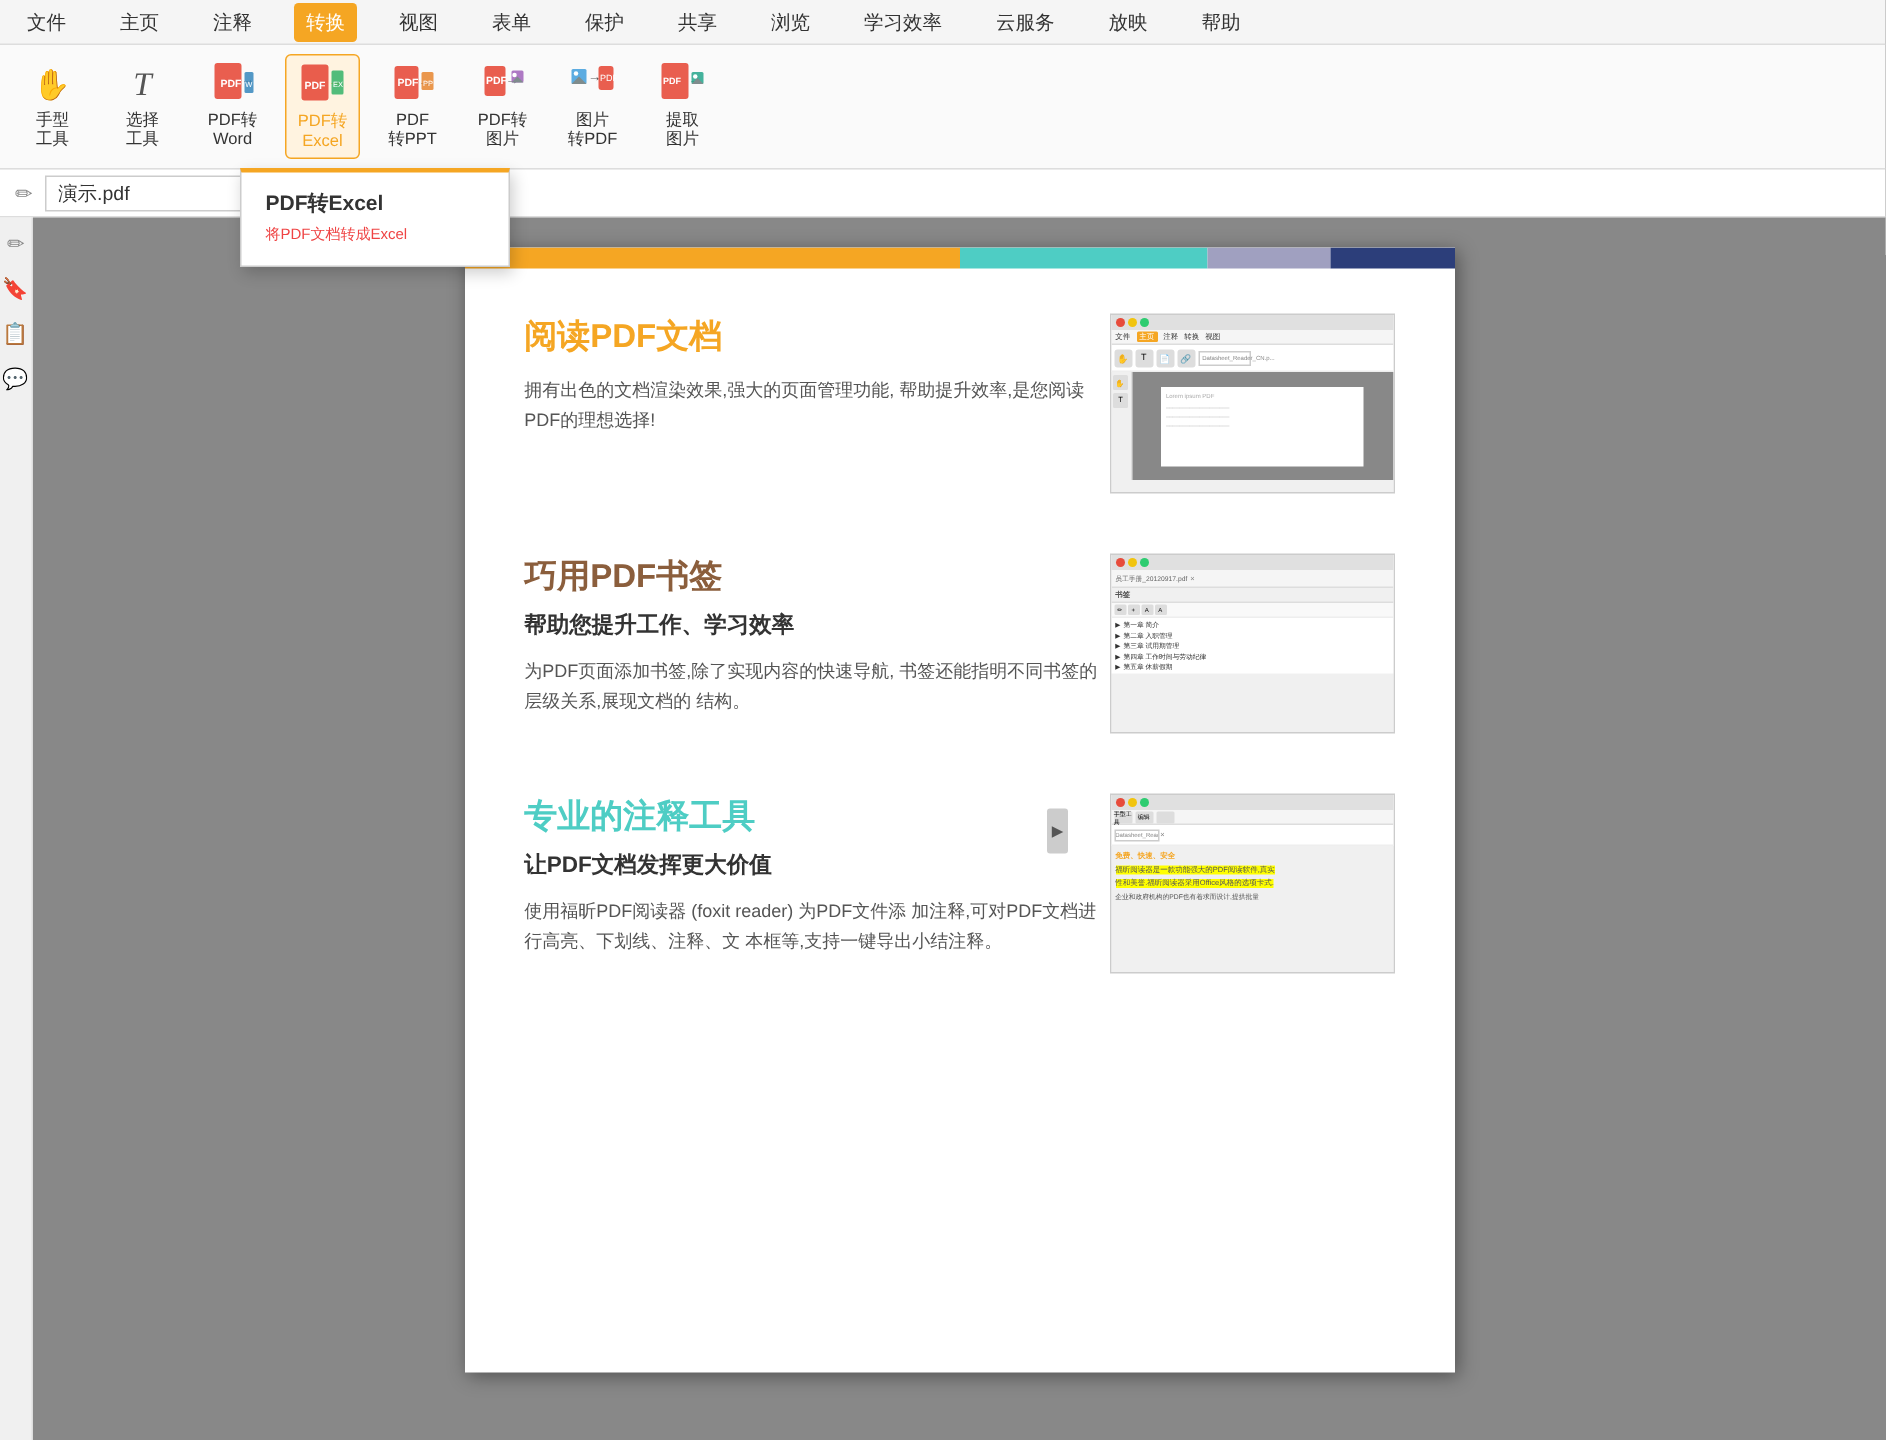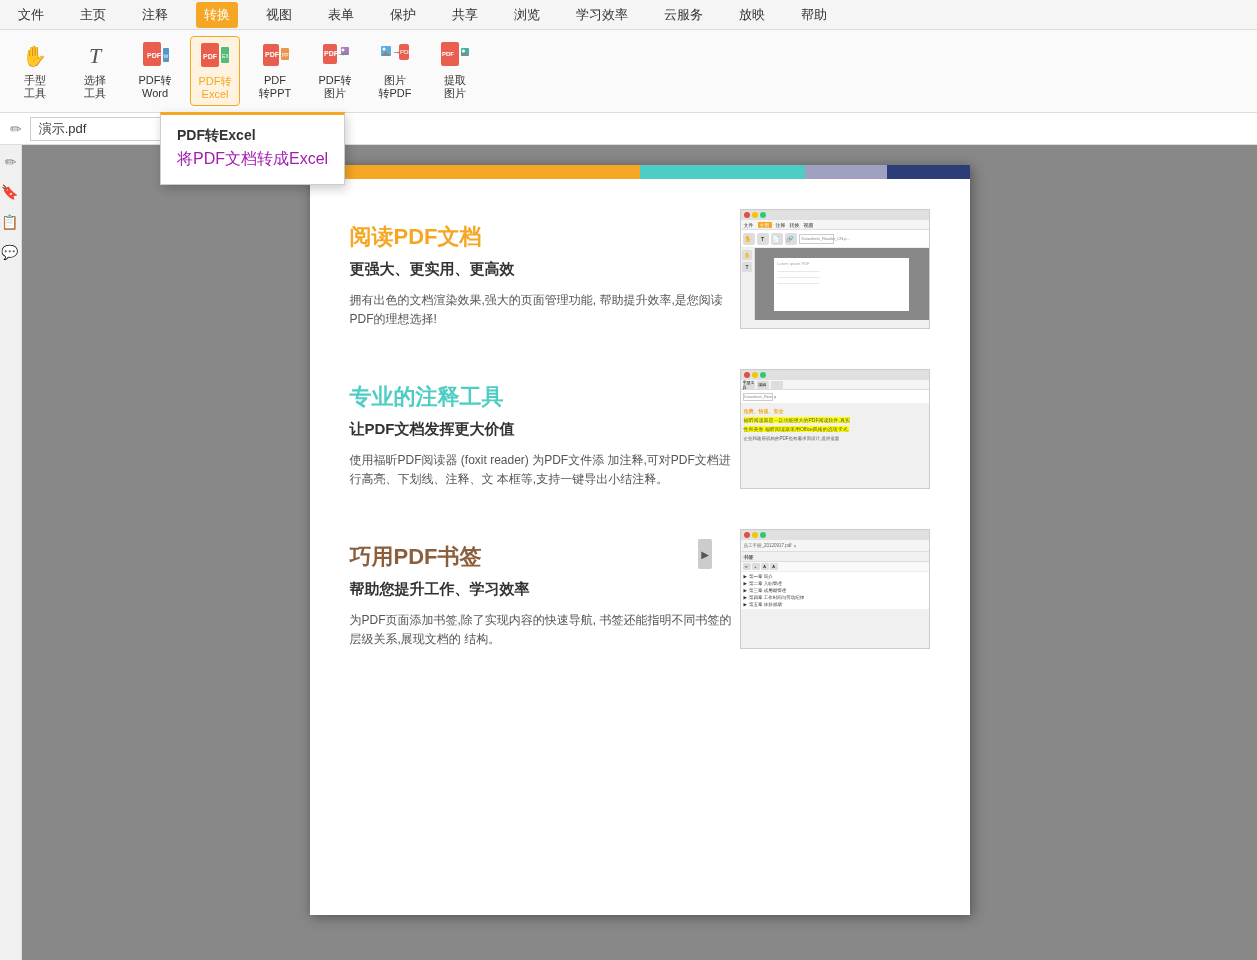--- a/index.html
+++ b/index.html
@@ -78,22 +78,22 @@
       padding: 8px 0;
       min-width: 180px;
     }
     .dropdown-menu-title {
       font-size: 14px;
       font-weight: bold;
       color: #333;
       padding: 4px 16px 2px;
     }
     .dropdown-menu-subtitle {
-      font-size: 16px;
-      color: #a21caf;
+      font-size: 10px;
+      color: #ef4444;
       padding: 2px 16px 6px;
     }
 
     
     .address-bar {
       display: flex;
       align-items: center;
       background: #fff;
       padding: 4px 10px;
       border-bottom: 1px solid #ddd;
@@ -172,21 +172,21 @@
     
     .page-content {
       padding: 30px 40px;
     }
 
     
     .section {
       display: flex;
       gap: 8px;
       margin-bottom: 40px;
-      align-items: flex-end;
+      align-items: flex-start;
     }
     .section-text { flex: 1; }
     .section-preview {
       width: 190px;
       height: 120px;
       border: 1px solid #ccc;
       background: #f9f9f9;
       flex-shrink: 0;
       overflow: hidden;
       font-size: 8px;
@@ -381,21 +381,20 @@
         <div class="bar-seg2"></div>
         <div class="bar-seg3"></div>
         <div class="bar-seg4"></div>
       </div>
 
       <div class="page-content">
 
         <div class="section">
           <div class="section-text">
             <div class="section-title">阅读PDF文档</div>
-            <div class="section-subtitle">更强大、更实用、更高效</div>
             <div class="section-desc">拥有出色的文档渲染效果,强大的页面管理功能,
 帮助提升效率,是您阅读PDF的理想选择!</div>
           </div>
 
           <div class="section-preview">
             <div class="mini-ui">
 
               <div style="background:#e0e0e0;height:10px;display:flex;align-items:center;gap:2px;padding:0 3px;">
                 <div style="width:6px;height:6px;background:#e74c3c;border-radius:50%;"></div>
                 <div style="width:6px;height:6px;background:#f1c40f;border-radius:50%;"></div>
@@ -435,20 +434,79 @@
                     </div>
                   </div>
                 </div>
               </div>
             </div>
           </div>
         </div>
 
         <div class="section">
           <div class="section-text">
+            <div class="section-title" style="color:#8B5E3C;">巧用PDF书签</div>
+            <div class="section-subtitle">帮助您提升工作、学习效率</div>
+            <div class="section-desc">为PDF页面添加书签,除了实现内容的快速导航,
+书签还能指明不同书签的层级关系,展现文档的
+结构。</div>
+          </div>
+
+          <div class="section-preview">
+            <div class="mini-ui">
+              <div style="background:#e0e0e0;height:10px;display:flex;align-items:center;gap:2px;padding:0 3px;">
+                <div style="width:6px;height:6px;background:#e74c3c;border-radius:50%;"></div>
+                <div style="width:6px;height:6px;background:#f1c40f;border-radius:50%;"></div>
+                <div style="width:6px;height:6px;background:#2ecc71;border-radius:50%;"></div>
+              </div>
+
+              <div style="background:#f5f5f5;height:12px;display:flex;align-items:center;padding:0 3px;border-bottom:1px solid #ddd;">
+                <span style="font-size:4.5px;color:#666;">员工手册_20120917.pdf</span>
+                <span style="font-size:5px;color:#888;margin-left:2px;">×</span>
+              </div>
+
+              <div style="background:#f0f0f0;height:10px;display:flex;align-items:center;padding:0 3px;border-bottom:1px solid #ddd;">
+                <span style="font-size:5px;color:#555;font-weight:bold;">书签</span>
+              </div>
+
+              <div style="height:10px;background:#f9f9f9;display:flex;align-items:center;gap:1px;padding:0 2px;border-bottom:1px solid #eee;">
+                <div style="width:8px;height:7px;background:#ddd;border-radius:1px;font-size:4px;display:flex;align-items:center;justify-content:center;">✏</div>
+                <div style="width:8px;height:7px;background:#ddd;border-radius:1px;font-size:4px;display:flex;align-items:center;justify-content:center;">+</div>
+                <div style="width:8px;height:7px;background:#ddd;border-radius:1px;font-size:4px;display:flex;align-items:center;justify-content:center;">A</div>
+                <div style="width:8px;height:7px;background:#ddd;border-radius:1px;font-size:4px;display:flex;align-items:center;justify-content:center;">A</div>
+              </div>
+
+              <div style="display:flex;flex-direction:column;padding:2px 3px;gap:2px;background:#fff;">
+                <div style="display:flex;align-items:center;gap:2px;font-size:4.5px;color:#333;">
+                  <span>▶</span>
+                    <span>第一章 简介</span>
+                </div>
+                <div style="display:flex;align-items:center;gap:2px;font-size:4.5px;color:#333;">
+                  <span>▶</span>
+                    <span>第二章 入职管理</span>
+                </div>
+                <div style="display:flex;align-items:center;gap:2px;font-size:4.5px;color:#333;">
+                  <span>▶</span>
+                    <span>第三章 试用期管理</span>
+                </div>
+                <div style="display:flex;align-items:center;gap:2px;font-size:4.5px;color:#333;">
+                  <span>▶</span>
+                    <span>第四章 工作时间与劳动纪律</span>
+                </div>
+                <div style="display:flex;align-items:center;gap:2px;font-size:4.5px;color:#333;">
+                  <span>▶</span>
+                    <span>第五章 休薪假期</span>
+                </div>
+              </div>
+            </div>
+          </div>
+        </div>
+
+        <div class="section">
+          <div class="section-text">
             <div class="section-title section-title-blue">专业的注释工具</div>
             <div class="section-subtitle">让PDF文档发挥更大价值</div>
             <div class="section-desc">使用福昕PDF阅读器 (foxit reader) 为PDF文件添
 加注释,可对PDF文档进行高亮、下划线、注释、文
 本框等,支持一键导出小结注释。</div>
           </div>
 
           <div class="section-preview">
             <div class="mini-ui">
               <div style="background:#e0e0e0;height:10px;display:flex;align-items:center;gap:2px;padding:0 3px;">
@@ -469,78 +527,19 @@
               <div style="flex:1;padding:3px;font-size:5px;color:#555;line-height:1.8;">
                 <span style="color:#f5a623;font-weight:bold;">免费、快速、安全</span><br>
                 <span style="background:#ffff00;font-size:5px;">福昕阅读器是一款功能强大的PDF阅读软件,真实</span><br>
                 <span style="background:#ffff00;font-size:5px;">性和美誉.福昕阅读器采用Office风格的选项卡式.</span><br>
                 <span style="font-size:4.5px;">企业和政府机构的PDF也有着求而设计,提拱批量</span>
               </div>
             </div>
           </div>
         </div>
 
-        <div class="section">
-          <div class="section-text">
-            <div class="section-title" style="color:#8B5E3C;">巧用PDF书签</div>
-            <div class="section-subtitle">帮助您提升工作、学习效率</div>
-            <div class="section-desc">为PDF页面添加书签,除了实现内容的快速导航,
-书签还能指明不同书签的层级关系,展现文档的
-结构。</div>
-          </div>
-
-          <div class="section-preview">
-            <div class="mini-ui">
-              <div style="background:#e0e0e0;height:10px;display:flex;align-items:center;gap:2px;padding:0 3px;">
-                <div style="width:6px;height:6px;background:#e74c3c;border-radius:50%;"></div>
-                <div style="width:6px;height:6px;background:#f1c40f;border-radius:50%;"></div>
-                <div style="width:6px;height:6px;background:#2ecc71;border-radius:50%;"></div>
-              </div>
-
-              <div style="background:#f5f5f5;height:12px;display:flex;align-items:center;padding:0 3px;border-bottom:1px solid #ddd;">
-                <span style="font-size:4.5px;color:#666;">员工手册_20120917.pdf</span>
-                <span style="font-size:5px;color:#888;margin-left:2px;">×</span>
-              </div>
-
-              <div style="background:#f0f0f0;height:10px;display:flex;align-items:center;padding:0 3px;border-bottom:1px solid #ddd;">
-                <span style="font-size:5px;color:#555;font-weight:bold;">书签</span>
-              </div>
-
-              <div style="height:10px;background:#f9f9f9;display:flex;align-items:center;gap:1px;padding:0 2px;border-bottom:1px solid #eee;">
-                <div style="width:8px;height:7px;background:#ddd;border-radius:1px;font-size:4px;display:flex;align-items:center;justify-content:center;">✏</div>
-                <div style="width:8px;height:7px;background:#ddd;border-radius:1px;font-size:4px;display:flex;align-items:center;justify-content:center;">+</div>
-                <div style="width:8px;height:7px;background:#ddd;border-radius:1px;font-size:4px;display:flex;align-items:center;justify-content:center;">A</div>
-                <div style="width:8px;height:7px;background:#ddd;border-radius:1px;font-size:4px;display:flex;align-items:center;justify-content:center;">A</div>
-              </div>
-
-              <div style="display:flex;flex-direction:column;padding:2px 3px;gap:2px;background:#fff;">
-                <div style="display:flex;align-items:center;gap:2px;font-size:4.5px;color:#333;">
-                  <span>▶</span>
-                    <span>第一章 简介</span>
-                </div>
-                <div style="display:flex;align-items:center;gap:2px;font-size:4.5px;color:#333;">
-                  <span>▶</span>
-                    <span>第二章 入职管理</span>
-                </div>
-                <div style="display:flex;align-items:center;gap:2px;font-size:4.5px;color:#333;">
-                  <span>▶</span>
-                    <span>第三章 试用期管理</span>
-                </div>
-                <div style="display:flex;align-items:center;gap:2px;font-size:4.5px;color:#333;">
-                  <span>▶</span>
-                    <span>第四章 工作时间与劳动纪律</span>
-                </div>
-                <div style="display:flex;align-items:center;gap:2px;font-size:4.5px;color:#333;">
-                  <span>▶</span>
-                    <span>第五章 休薪假期</span>
-                </div>
-              </div>
-            </div>
-          </div>
-        </div>
-
       </div>
     </div>
 
     <div class="collapse-btn">▶</div>
   </div>
 
 </div>
 
 </body></html>

